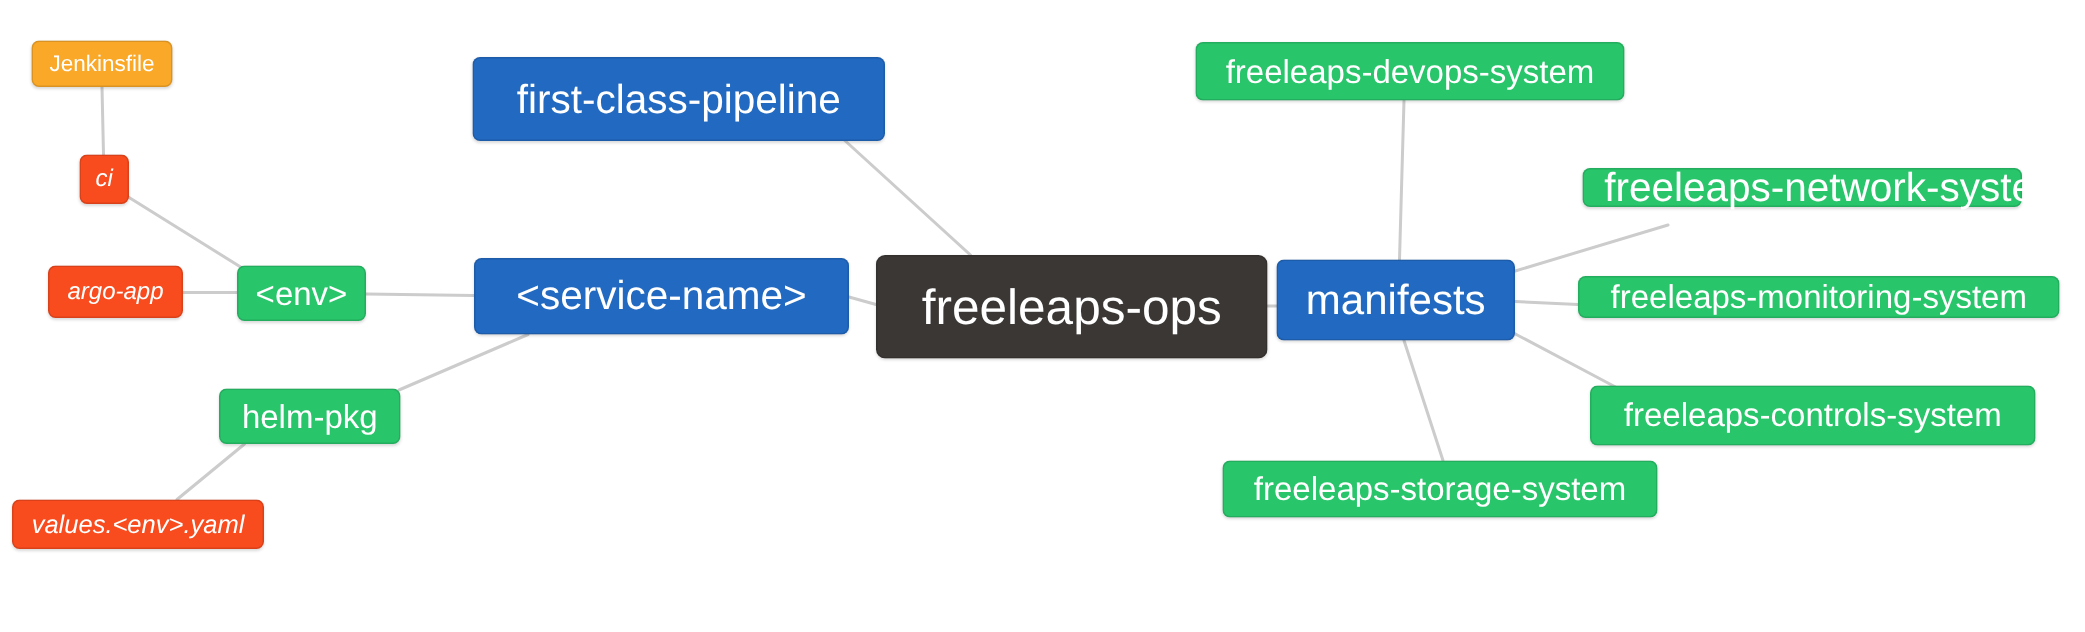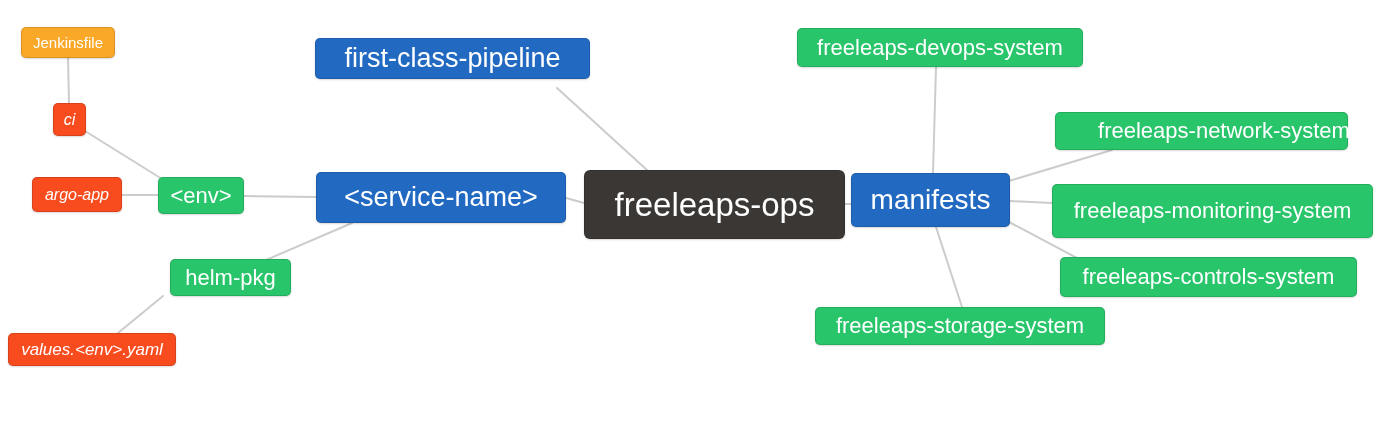--- a/index.html
+++ b/index.html
@@ -79,53 +79,53 @@
   </div>
 
   <div class="node green" style="left:158px; top:177px; width:86px; height:37px; font-size:22px;">
     <span>&lt;env&gt;</span>
   </div>
 
   <div class="node red" style="left:32px; top:177px; width:90px; height:35px; font-size:16px;">
     <span>argo-app</span>
   </div>
 
-  <div class="node green" style="left:146px; top:259px; width:121px; height:37px; font-size:22px;margin-left:24px;">
+  <div class="node green" style="left:146px; top:259px; width:121px; height:37px; font-size:22px;">
     <span>helm-pkg</span>
   </div>
 
   <div class="node red" style="left:8px; top:333px; width:168px; height:33px; font-size:17px;">
     <span>values.&lt;env&gt;.yaml</span>
   </div>
 
-  <div class="node blue" style="left:315px; top:38px; width:275px; height:41px; font-size:27px;">
+  <div class="node blue" style="left:315px; top:38px; width:275px; height:56px; font-size:27px;">
     <span>first-class-pipeline</span>
   </div>
 
   <div class="node blue" style="left:316px; top:172px; width:250px; height:51px; font-size:27px;">
     <span>&lt;service-name&gt;</span>
   </div>
 
   <div class="node dark" style="left:584px; top:170px; width:261px; height:69px; font-size:33px;">
     <span>freeleaps-ops</span>
   </div>
 
   <div class="node blue" style="left:851px; top:173px; width:159px; height:54px; font-size:28px;">
     <span>manifests</span>
   </div>
 
   <div class="node green" style="left:797px; top:28px; width:286px; height:39px; font-size:22px;">
     <span>freeleaps-devops-system</span>
   </div>
 
-  <div class="node green" style="left:1055px; top:112px; width:293px; height:38px; font-size:22px;padding-left:45px;">
+  <div class="node green" style="left:1055px; top:112px; width:293px; height:26px; font-size:27px;padding-left:45px;">
     <span>freeleaps-network-system</span>
   </div>
 
-  <div class="node green" style="left:1052px; top:184px; width:321px; height:54px; font-size:22px;">
+  <div class="node green" style="left:1052px; top:184px; width:321px; height:28px; font-size:22px;">
     <span>freeleaps-monitoring-system</span>
   </div>
 
   <div class="node green" style="left:1060px; top:257px; width:297px; height:40px; font-size:22px;">
     <span>freeleaps-controls-system</span>
   </div>
 
   <div class="node green" style="left:815px; top:307px; width:290px; height:38px; font-size:22px;">
     <span>freeleaps-storage-system</span>
   </div>

